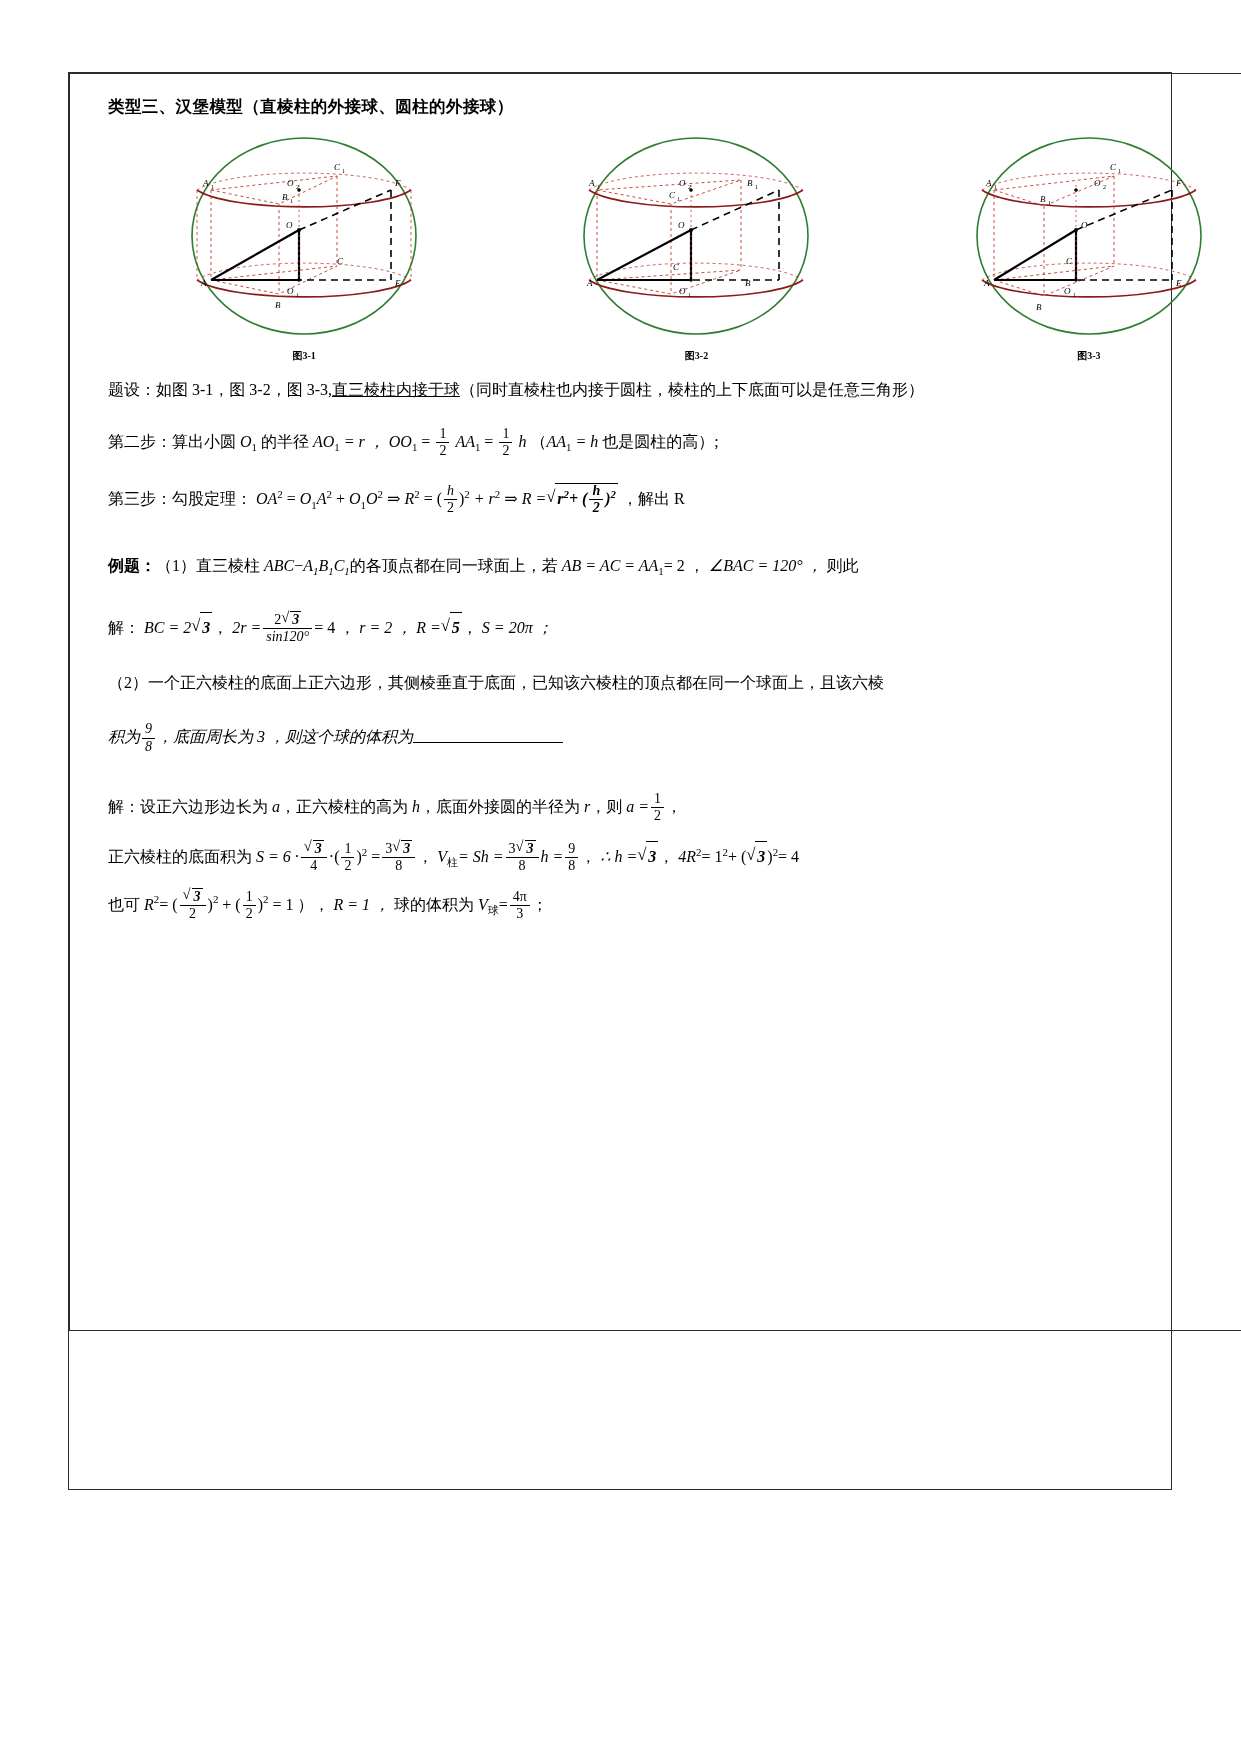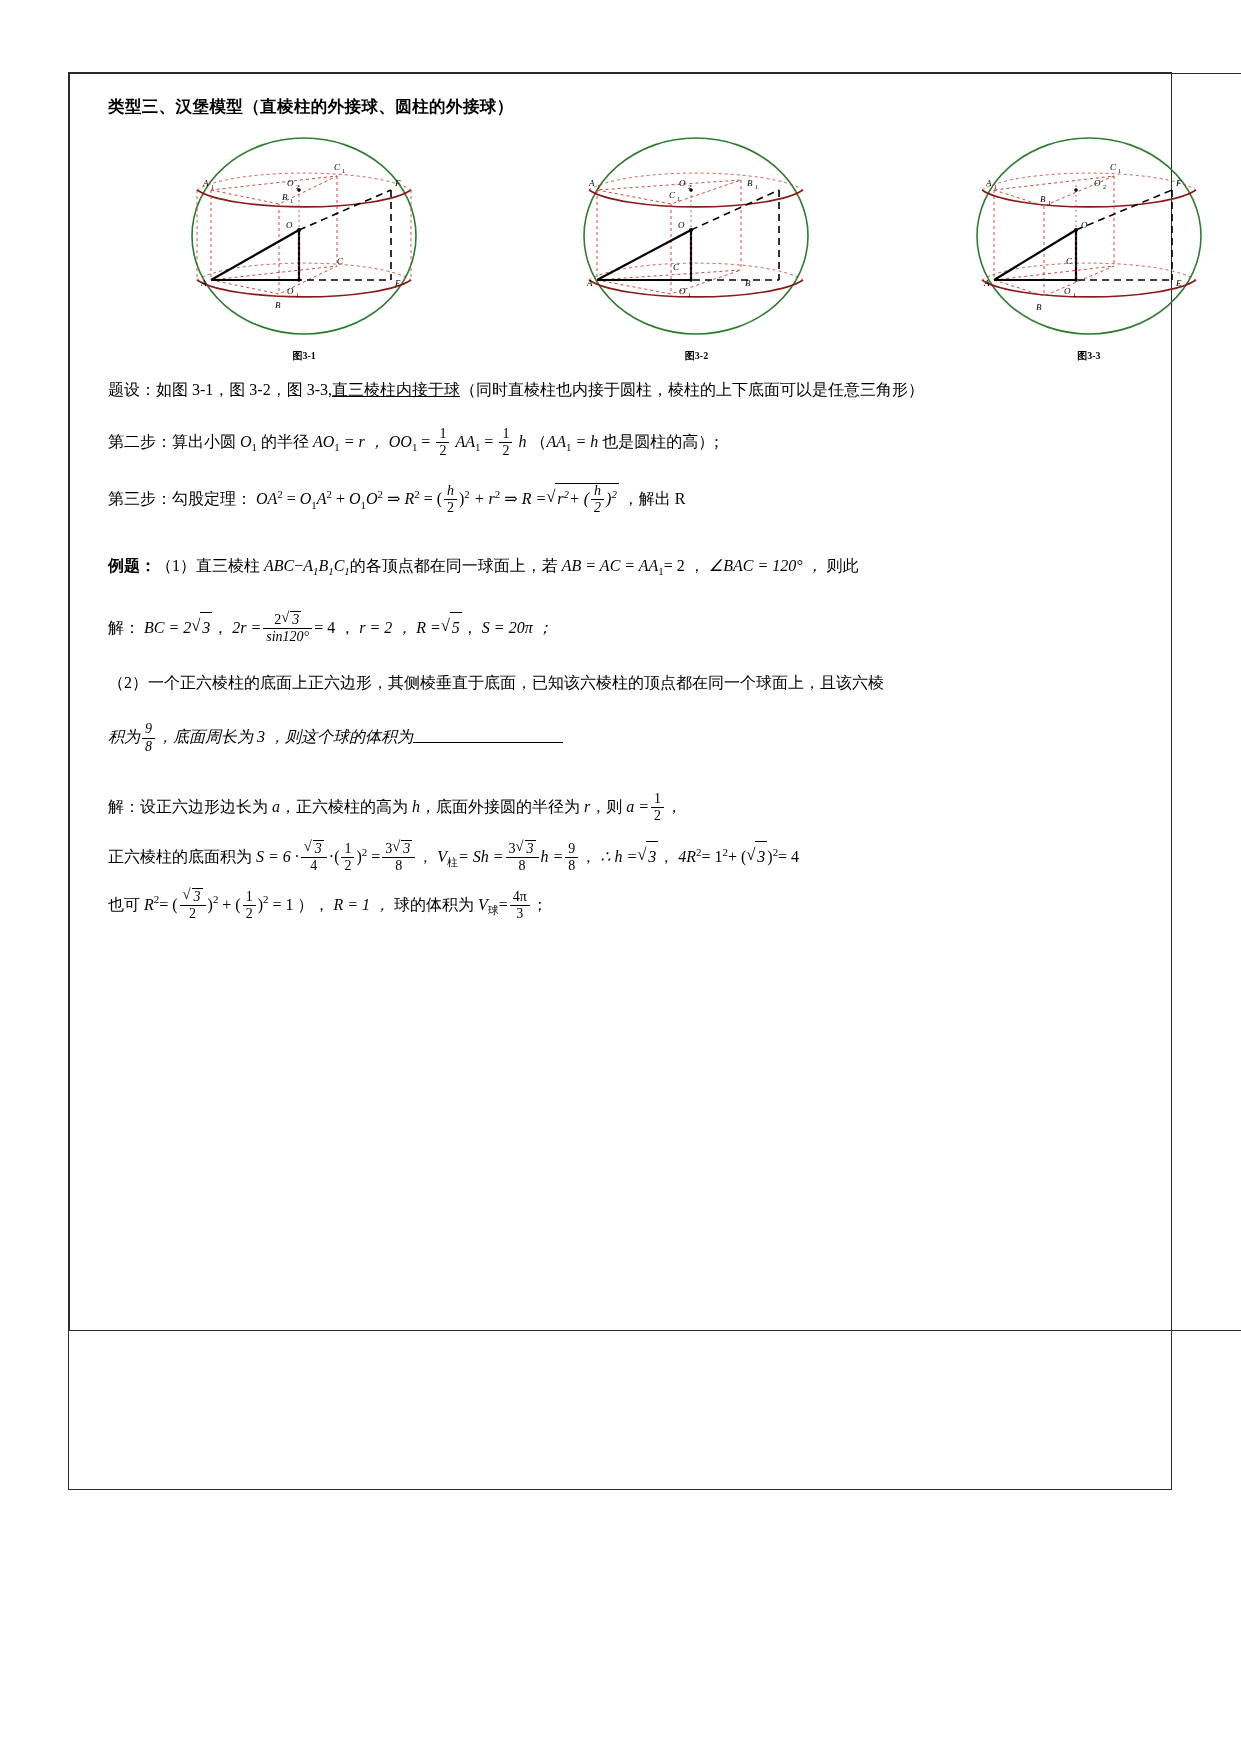--- a/index.html
+++ b/index.html
@@ -78,20 +78,21 @@
     content:"\221A";
     position:absolute;
     left:0; top:-2px;
     font-style:normal;
     font-size:1.05em;
   }
   .sqrt > .rad{
     border-top:1px solid #000;
     padding:0 2px 0 2px;
     display:inline-block;
+    font-weight:bold;
   }
   sup{ font-size:0.68em; }
   sub{ font-size:0.68em; }
 </style>
 </head>
 <body>
 
 <div class="page-frame">
   <div class="inner-box">
 

